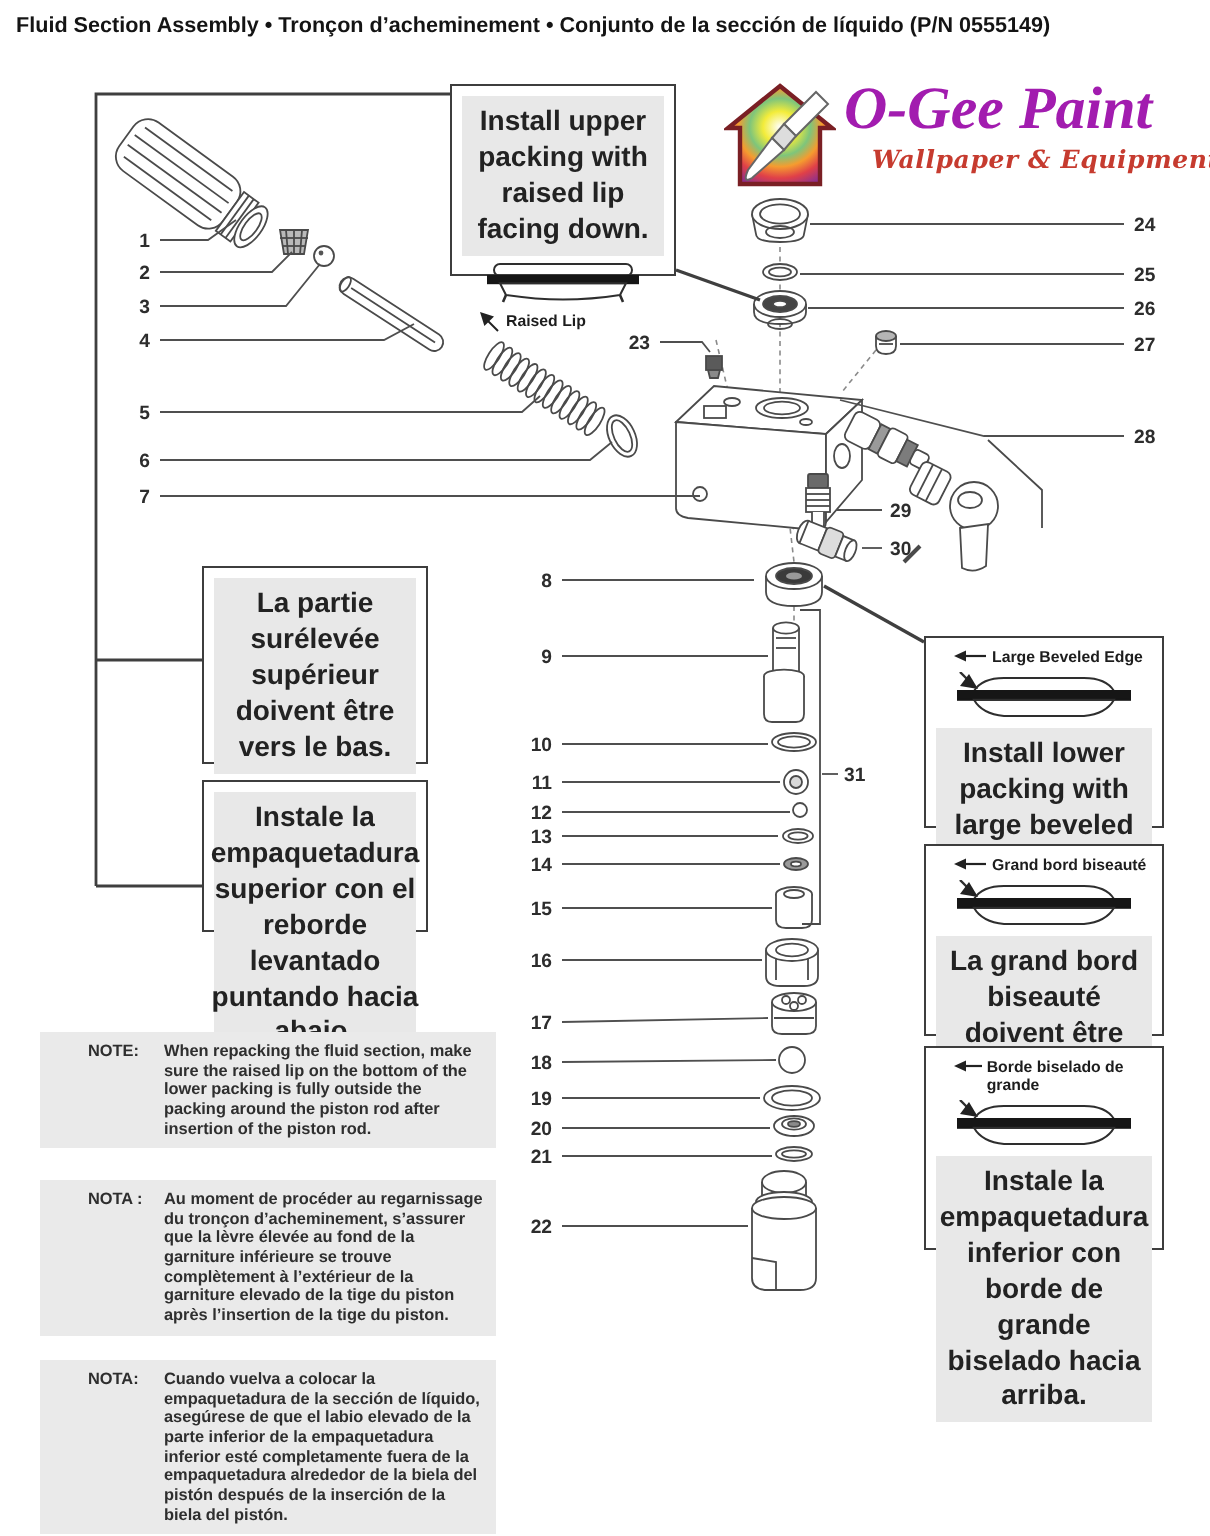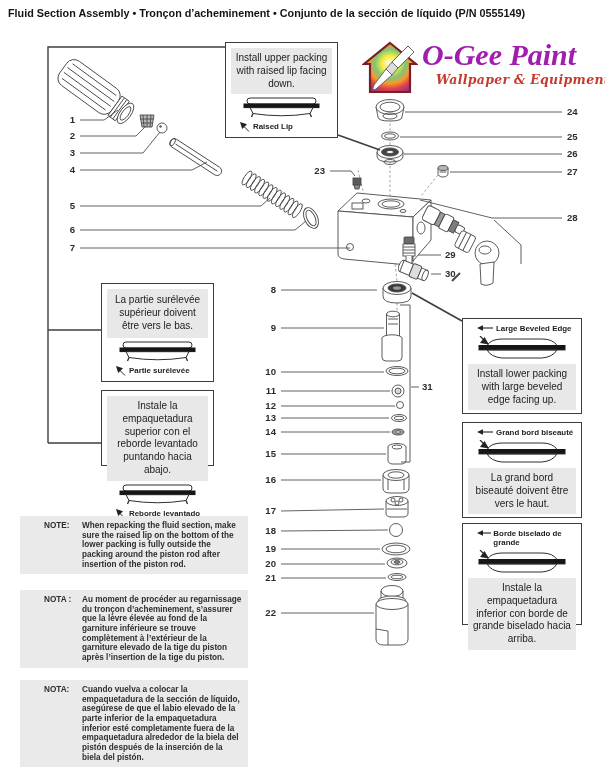--- a/index.html
+++ b/index.html
@@ -3,21 +3,21 @@
 <meta charset="utf-8">
 <style>
   html,body{margin:0;padding:0}
   body{width:605px;height:768px;position:relative;background:#fff;
        font-family:"Liberation Sans",sans-serif;overflow:hidden;color:#1d1d1d}
   .title{position:absolute;left:8px;top:7px;font-size:10.8px;font-weight:bold;color:#141414;white-space:nowrap}
   svg.diagram{position:absolute;left:0;top:0;width:605px;height:768px}
 
   .callout{position:absolute;background:#fff;border:1.7px solid #3d3d3d;box-sizing:border-box;
            display:flex;flex-direction:column;align-items:center;padding:5px 5px 4px;gap:3px}
-  .gtext{background:#e8e8e8;color:#222;font-size:10px;font-weight:400;line-height:1.28;text-align:center;
+  .gtext{background:#e8e8e8;color:#222;font-size:14px;font-weight:700;line-height:1.28;text-align:center;
          width:100%;box-sizing:border-box;padding:4px 3px;flex:1;display:flex;align-items:center;justify-content:center}
   .clabel{font-size:7.9px;font-weight:600;color:#1d1d1d;display:flex;align-items:flex-start;gap:2px;align-self:flex-start;margin-left:8px}
   .art{flex:none}
 
   .note{position:absolute;left:20px;width:228px;background:#eaeaea;display:flex;gap:4px;
         box-sizing:border-box;padding:5px 6px 5px 24px}
   .nlabel{flex:none;width:34px;font-size:8.2px;font-weight:bold;color:#2e2e2e;white-space:nowrap}
   .ntext{font-size:8.2px;font-weight:bold;color:#2e2e2e;line-height:1.18}
 
   .logo{position:absolute;left:362px;top:40px;width:234px;height:56px}

